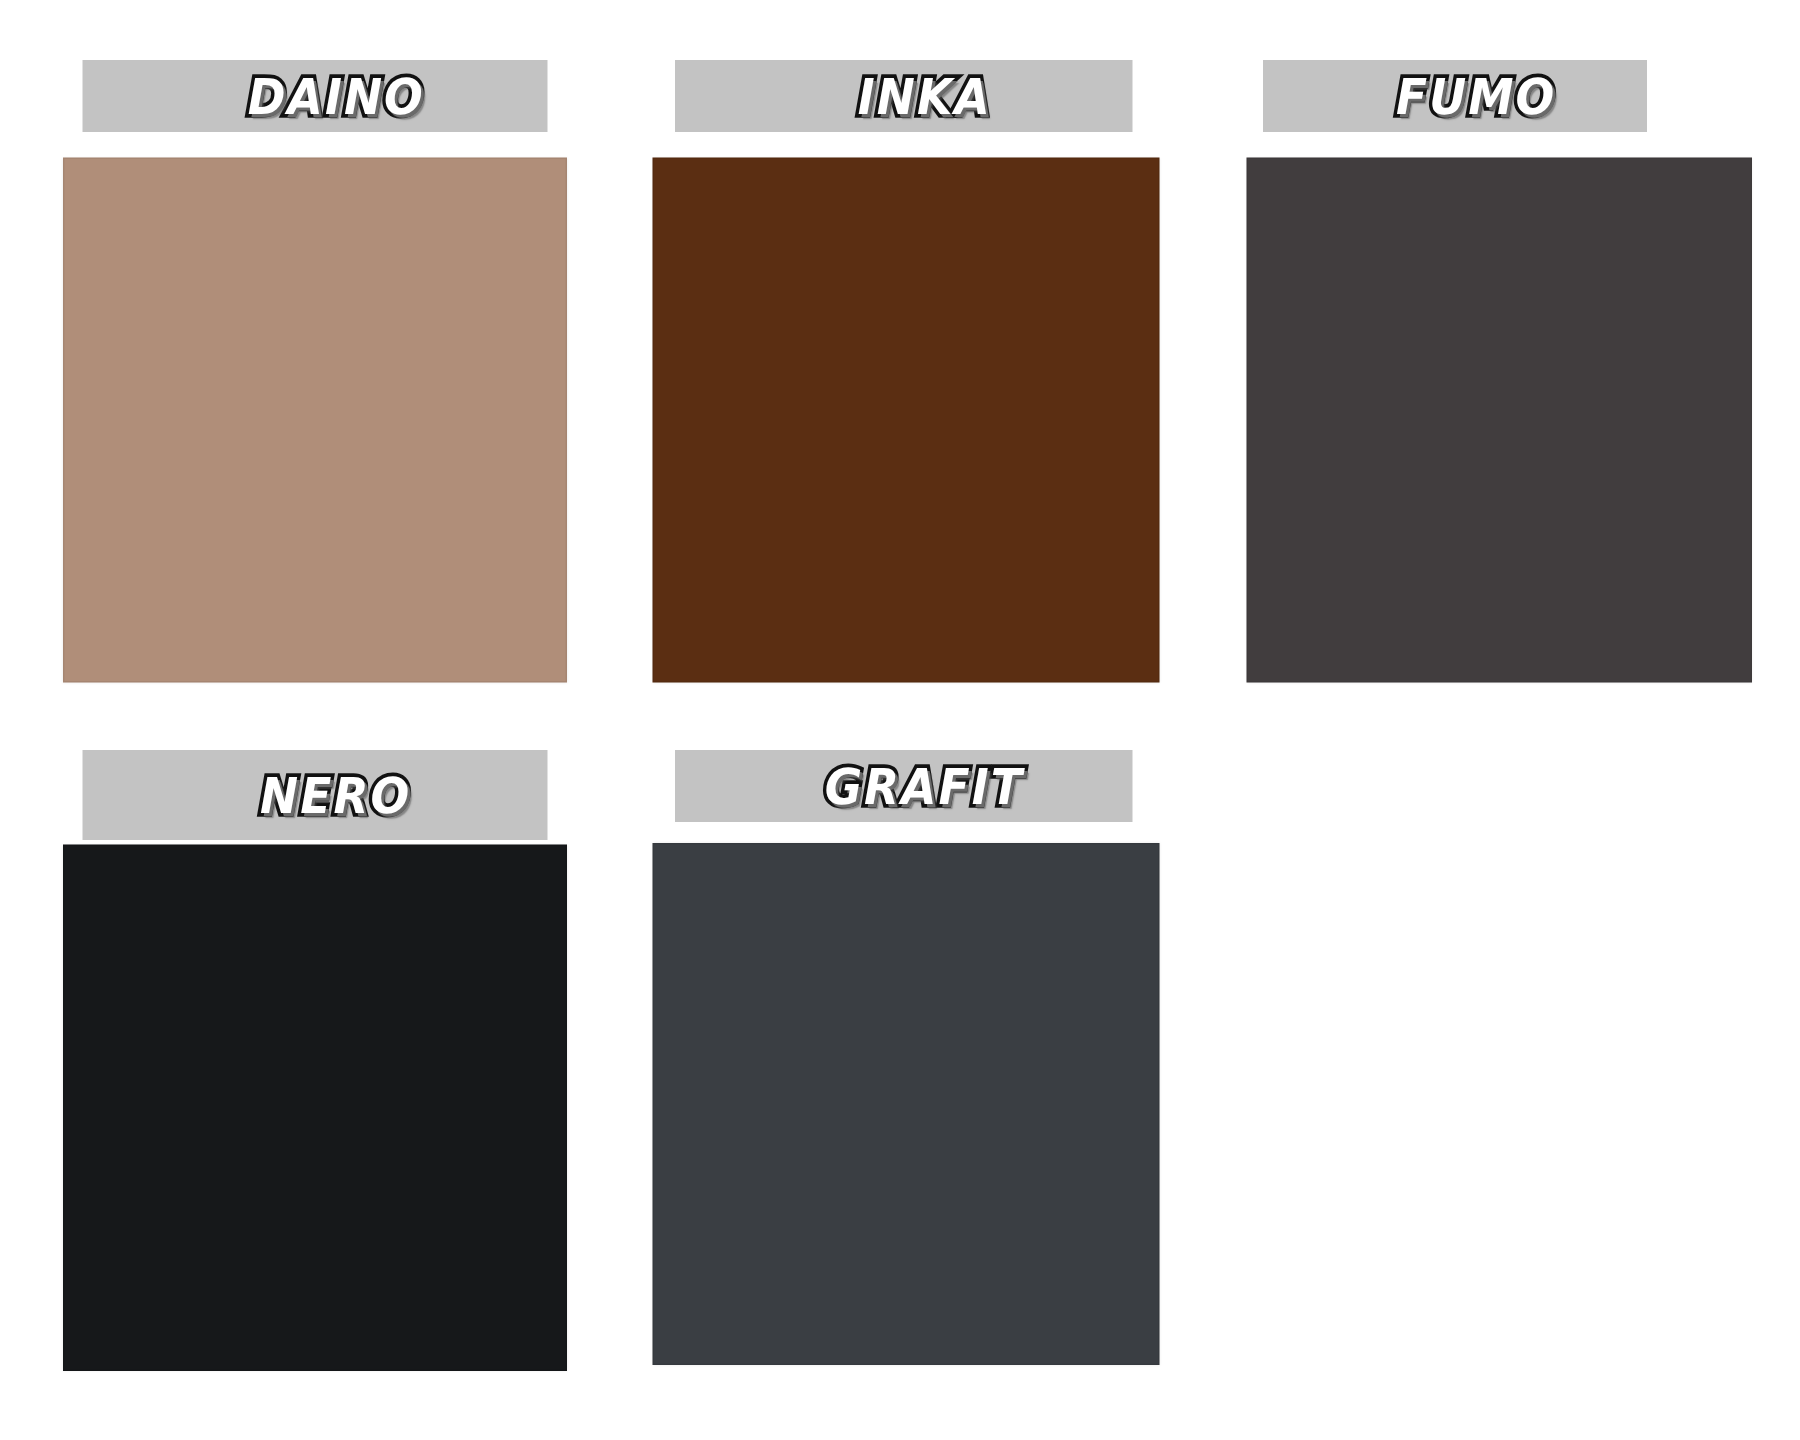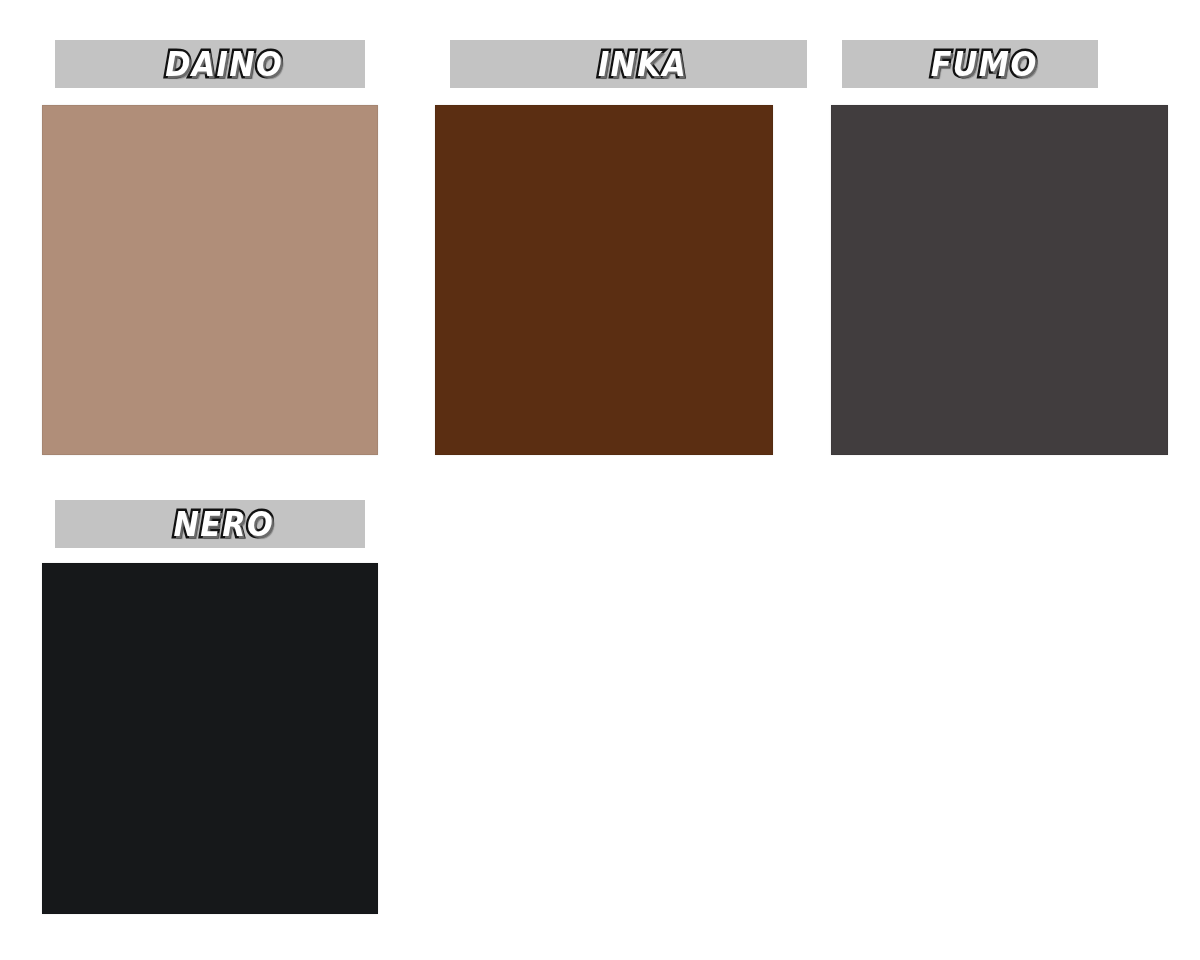--- a/index.html
+++ b/index.html
@@ -79,39 +79,47 @@
     <div class="card-inner">
       <div class="swatch-label" style="left:55px; top:40px; width:310px; height:48px;">
         <span class="swatch-label-text">DAINO</span>
       </div>
       <div class="swatch-chip" style="left:42px; top:105px; width:336px; height:350px; background:#B08E79;"></div>
     </div>
   </div>
 
   <div class="swatch-card col-2 row-1">
     <div class="card-inner">
-      <div class="swatch-label" style="left:58px; top:40px; width:357px; height:48px;">
+      <div class="swatch-label" style="left:58px; top:40px; width:305px; height:48px;">
         <span class="swatch-label-text">INKA</span>
       </div>
       <div class="swatch-chip" style="left:43px; top:105px; width:338px; height:350px; background:#5B2E12;"></div>
     </div>
   </div>
 
   <div class="swatch-card col-3 row-1">
     <div class="card-inner">
       <div class="swatch-label" style="left:53px; top:40px; width:256px; height:48px;">
         <span class="swatch-label-text">FUMO</span>
       </div>
       <div class="swatch-chip" style="left:42px; top:105px; width:337px; height:350px; background:#413D3E;"></div>
     </div>
   </div>
 
   <div class="swatch-card col-1 row-2">
     <div class="card-inner">
-      <div class="swatch-label" style="left:55px; top:43px; width:310px; height:48px;">
+      <div class="swatch-label" style="left:55px; top:43px; width:310px; height:60px;">
         <span class="swatch-label-text">NERO</span>
       </div>
       <div class="swatch-chip" style="left:42px; top:106px; width:336px; height:351px; background:#16181A;"></div>
     </div>
   </div>
 
+  <div class="swatch-card col-2 row-2">
+    <div class="card-inner">
+      <div class="swatch-label" style="left:58px; top:43px; width:305px; height:48px;">
+        <span class="swatch-label-text">GRAFIT</span>
+      </div>
+      <div class="swatch-chip" style="left:43px; top:105px; width:338px; height:348px; background:#3A3E43;"></div>
+    </div>
+  </div>
 
 </div>
 
 </body></html>

